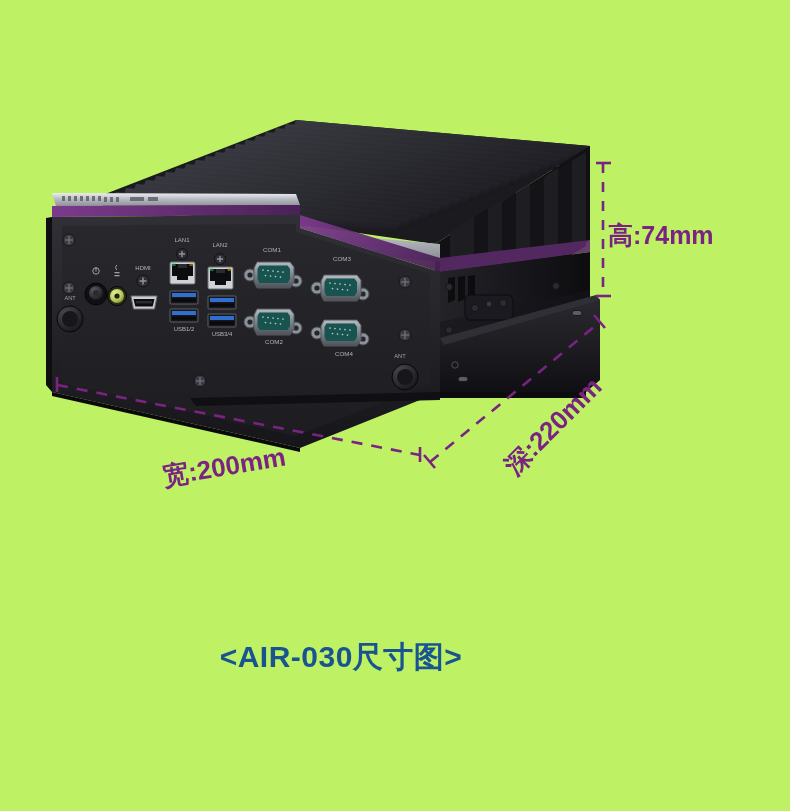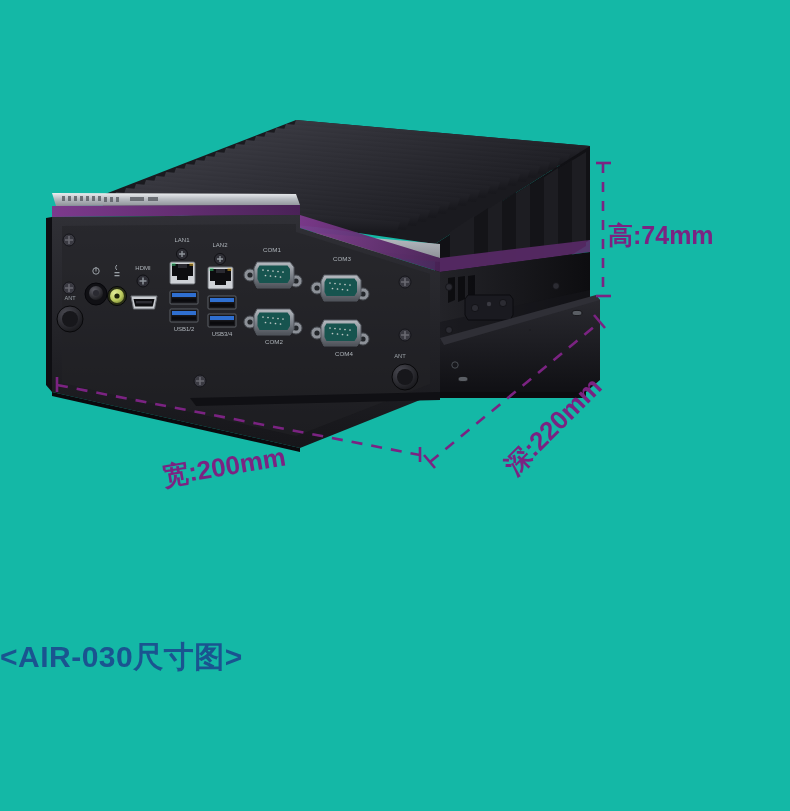--- a/index.html
+++ b/index.html
@@ -1,21 +1,21 @@
 <!DOCTYPE html>
 <html><head>
 <meta charset="utf-8">
 <style>
   html,body{margin:0;padding:0;background:#ffffff;}
   body{
     width:790px;height:811px;position:relative;overflow:hidden;
     font-family:"Liberation Sans","DejaVu Sans",sans-serif;
     background:#ffffff;
   }
-  #stage{position:absolute;left:0;top:0;width:790px;height:811px;background:#14b8a6;}
+  #stage{position:absolute;left:0;top:0;width:790px;height:811px;background:#bef264;}
 
   
   .product-svg{position:absolute;left:0;top:0;width:790px;height:811px;}
 
   
   .dim-label{
     position:absolute;
     color:#7B2382;
     font-weight:bold;
     white-space:nowrap;
@@ -28,21 +28,21 @@
     left:160px;top:460px;font-size:26px;
     transform:rotate(-9.5deg);transform-origin:left top;
   }
   #dim-depth-label{
     left:497px;top:458px;font-size:26px;
     transform:rotate(-45deg);transform-origin:left top;
   }
 
   
   #caption{
-    position:absolute;left:0;top:637px;width:682px;
+    position:absolute;left:0;top:637px;width:682px;text-align:center;
     color:#1A5490;font-size:30px;font-weight:bold;letter-spacing:0.5px;
   }
 </style>
 </head>
 <body>
 
 <div id="stage">
 
   <svg class="product-svg" viewBox="0 0 790 811">
     <defs>

